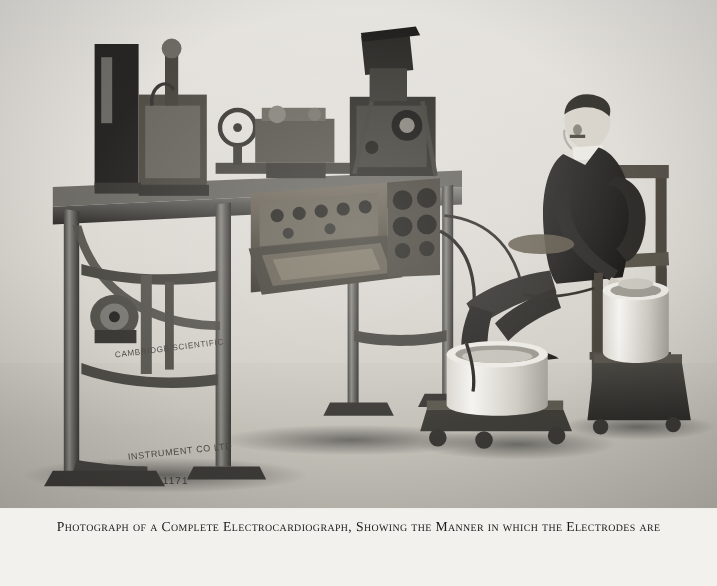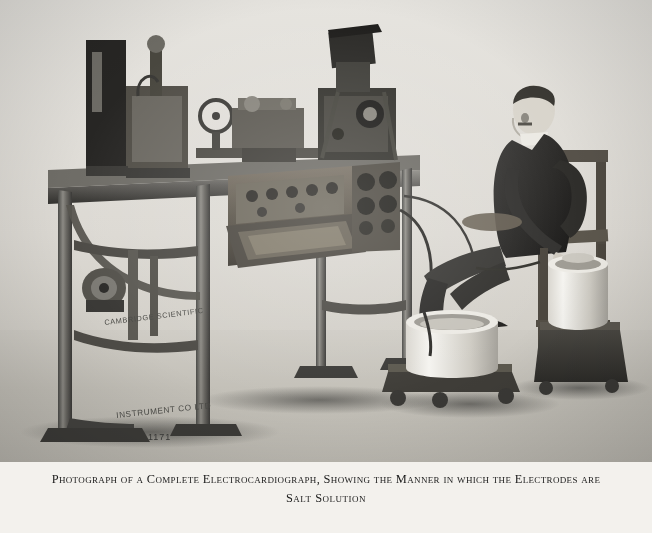--- a/index.html
+++ b/index.html
@@ -328,16 +328,15 @@
       <path d="M476,268 C500,272 520,268 540,262" stroke="#35342f" stroke-width="2.5" fill="none"></path>
     </svg>
 
     <div class="maker-top">CAMBRIDGE SCIENTIFIC</div>
     <div class="maker-bottom">INSTRUMENT CO LTD</div>
     <div class="serial">1171</div>
   </div>
 
   <div class="caption">
     <div class="caption-line l1">Photograph of a Complete Electrocardiograph, Showing the Manner in which the Electrodes are</div>
-    <div class="caption-line l3">Salt Solution</div>
   </div>
 
 </div>
 
 </body></html>

